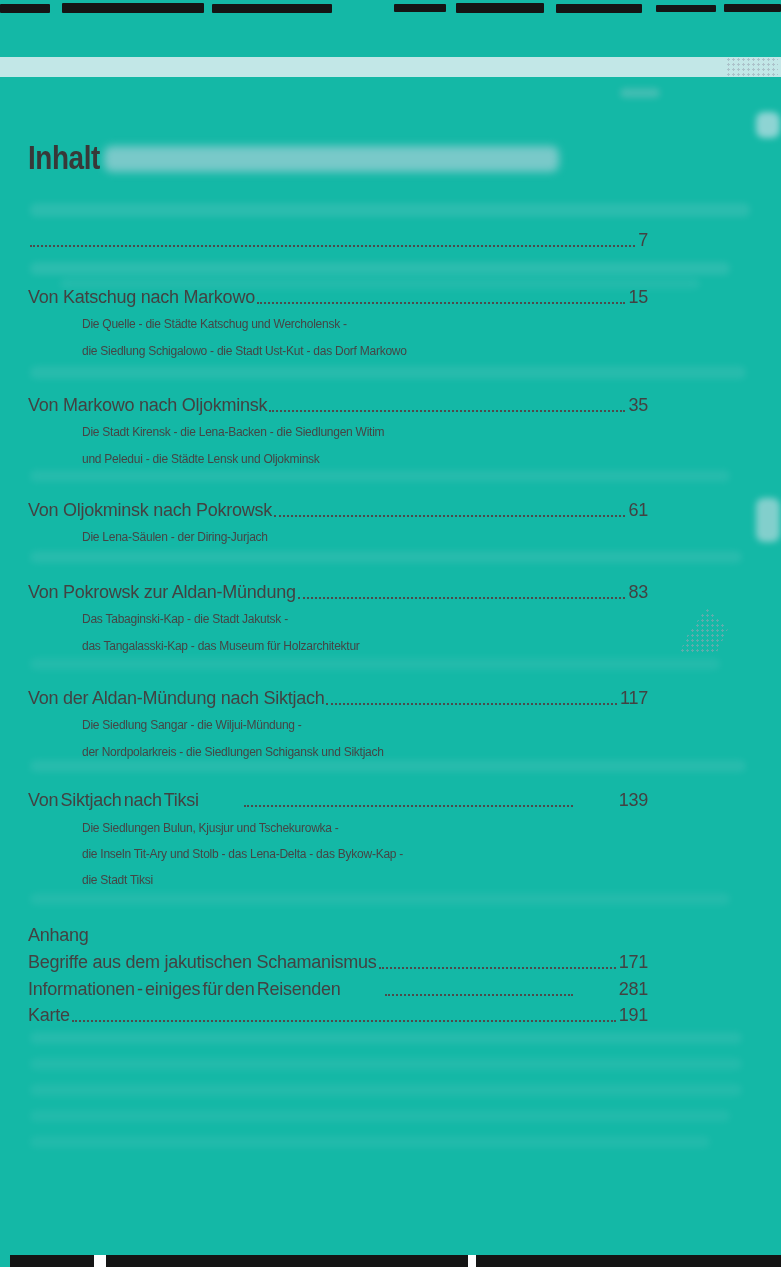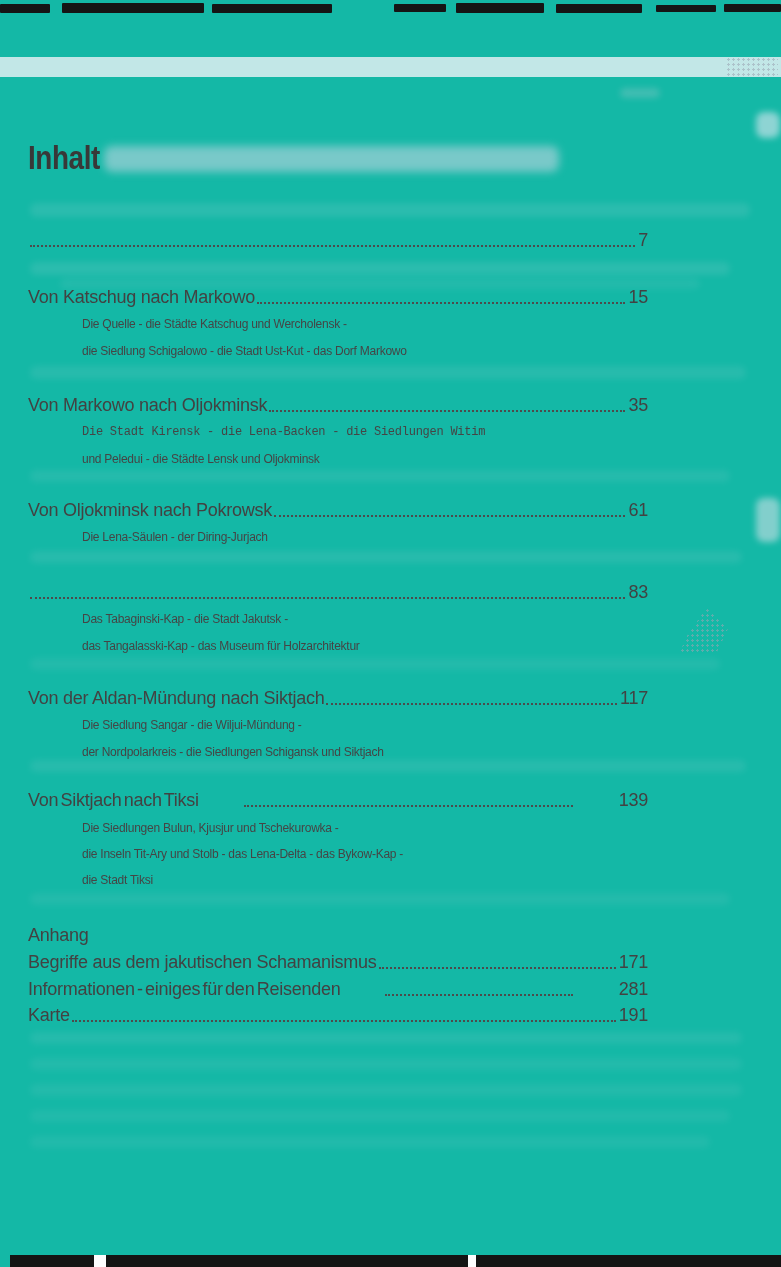--- a/index.html
+++ b/index.html
@@ -123,31 +123,32 @@
     <span class="pg">15</span>
   </div>
   <div class="sub" style="top:313px;">Die Quelle - die Städte Katschug und Wercholensk -</div>
   <div class="sub" style="top:340px;">die Siedlung Schigalowo - die Stadt Ust-Kut - das Dorf Markowo</div>
 
   <div class="row" style="top:394px;">
     <span class="title">Von Markowo nach Oljokminsk</span>
     <span class="leader"></span>
     <span class="pg">35</span>
   </div>
-  <div class="sub" style="top:421px;font-family:Liberation Mono, monospace;">Die Stadt Kirensk - die Lena-Backen - die Siedlungen Witim</div>
+  <div class="sub" style="top:421px;">Die Stadt Kirensk - die Lena-Backen - die Siedlungen Witim</div>
   <div class="sub" style="top:448px;">und Peledui - die Städte Lensk und Oljokminsk</div>
 
   <div class="row" style="top:499px;">
     <span class="title">Von Oljokminsk nach Pokrowsk</span>
     <span class="leader"></span>
     <span class="pg">61</span>
   </div>
   <div class="sub" style="top:526px;">Die Lena-Säulen - der Diring-Jurjach</div>
 
   <div class="row" style="top:581px;">
+    <span class="title">Von Pokrowsk zur Aldan-Mündung</span>
     <span class="leader"></span>
     <span class="pg">83</span>
   </div>
   <div class="sub" style="top:608px;">Das Tabaginski-Kap - die Stadt Jakutsk -</div>
   <div class="sub" style="top:635px;">das Tangalasski-Kap - das Museum für Holzarchitektur</div>
 
   <div class="row" style="top:687px;">
     <span class="title">Von der Aldan-Mündung nach Siktjach</span>
     <span class="leader"></span>
     <span class="pg">117</span>

